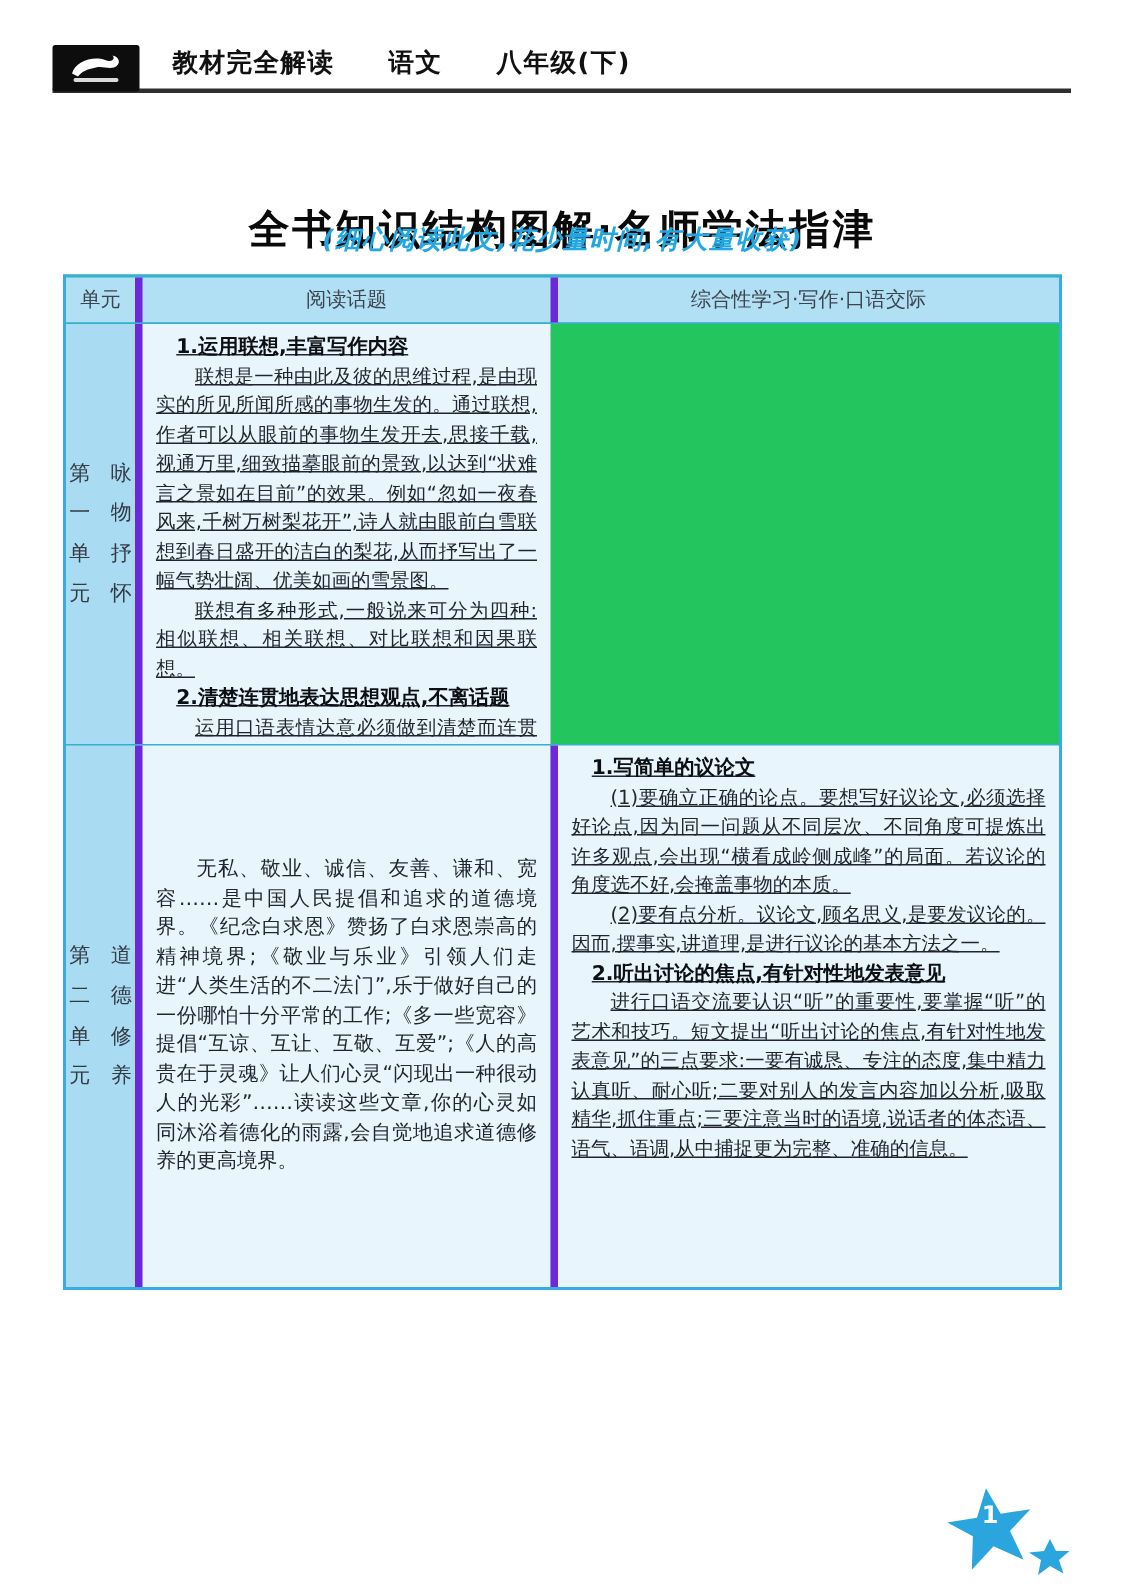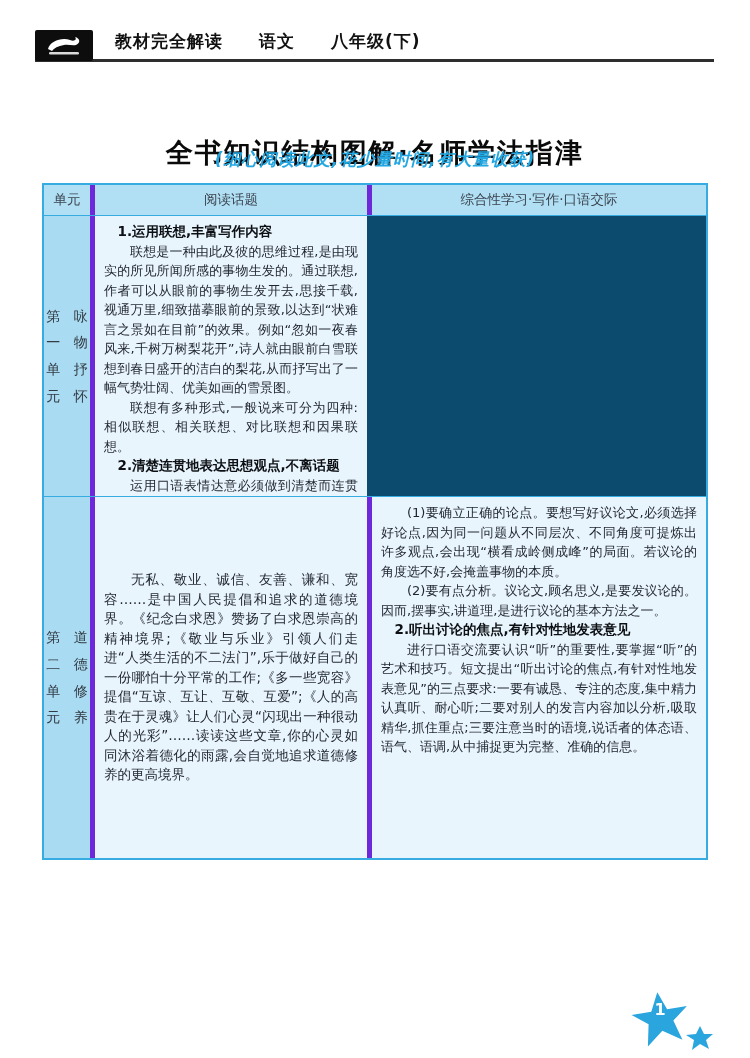--- a/index.html
+++ b/index.html
@@ -61,21 +61,21 @@
     color: #22a7e2;
     letter-spacing: 1px;
   }
 
   
   .guide-table {
     position: absolute;
     left: 42px; top: 183px;
     width: 666px;
     border: 2px solid #36ace2;
-    background: #0c4a6e;
+    background: #22c55e;
   }
   .t-row {
     display: grid;
     grid-template-columns: 46px 277px 1fr;
   }
   .t-row + .t-row { border-top: 1px solid #36ace2; }
   .t-cell { border-left: 5px solid #6d28d9; overflow: hidden; }
   .t-cell:first-child { border-left: none; }
 
   .head-row { height: 30px; background: #b1e0f4; }
@@ -116,20 +116,21 @@
     font-size: 13.5px;
     line-height: 19.5px;
     text-indent: 2em;
     text-align: justify;
     color: #1f2430;
   }
 
   .comp-cell {
     background: #e9f5fc;
     padding: 6px 9px 4px 9px;
+    text-decoration: underline;
   }
   .comp-cell .sec-head {
     font-size: 13.5px;
     line-height: 19.5px;
     font-weight: bold;
     color: #0c0f14;
     text-indent: 1em;
   }
   .comp-cell p.body {
     font-size: 13px;
@@ -200,20 +201,21 @@
 
   <div class="t-row row-2">
     <div class="t-cell unit-cell">
       <span class="v-label">第二单元</span>
       <span class="v-label">道德修养</span>
     </div>
     <div class="t-cell topic-cell">
       <p>无私、敬业、诚信、友善、谦和、宽容……是中国人民提倡和追求的道德境界。《纪念白求恩》赞扬了白求恩崇高的精神境界;《敬业与乐业》引领人们走进“人类生活的不二法门”,乐于做好自己的一份哪怕十分平常的工作;《多一些宽容》提倡“互谅、互让、互敬、互爱”;《人的高贵在于灵魂》让人们心灵“闪现出一种很动人的光彩”……读读这些文章,你的心灵如同沐浴着德化的雨露,会自觉地追求道德修养的更高境界。</p>
     </div>
     <div class="t-cell comp-cell">
+      <p class="sec-head">1.写简单的议论文</p>
       <p class="body">(1)要确立正确的论点。要想写好议论文,必须选择好论点,因为同一问题从不同层次、不同角度可提炼出许多观点,会出现“横看成岭侧成峰”的局面。若议论的角度选不好,会掩盖事物的本质。</p>
       <p class="body">(2)要有点分析。议论文,顾名思义,是要发议论的。因而,摆事实,讲道理,是进行议论的基本方法之一。</p>
       <p class="sec-head">2.听出讨论的焦点,有针对性地发表意见</p>
       <p class="body">进行口语交流要认识“听”的重要性,要掌握“听”的艺术和技巧。短文提出“听出讨论的焦点,有针对性地发表意见”的三点要求:一要有诚恳、专注的态度,集中精力认真听、耐心听;二要对别人的发言内容加以分析,吸取精华,抓住重点;三要注意当时的语境,说话者的体态语、语气、语调,从中捕捉更为完整、准确的信息。</p>
     </div>
   </div>
 
 </div>
 
 <div class="page-num-wrap">

